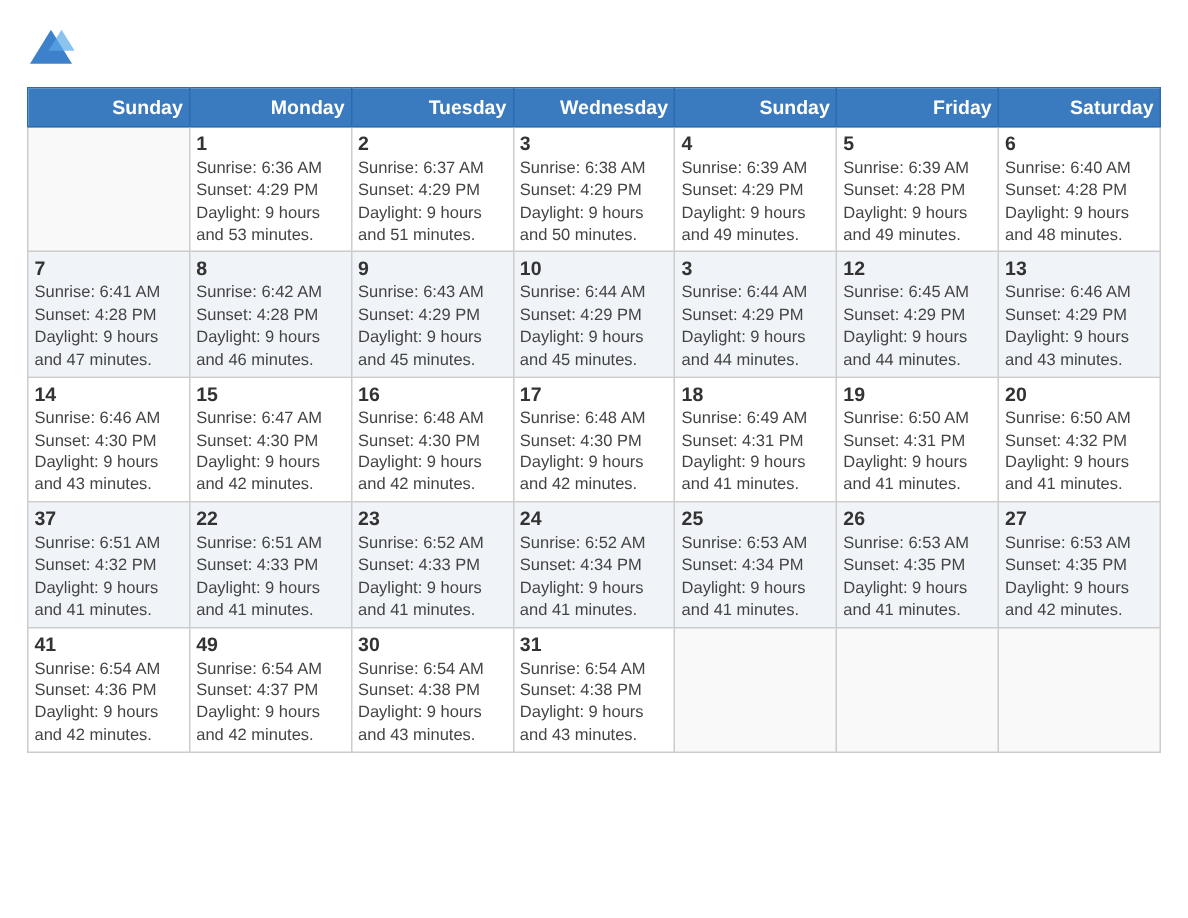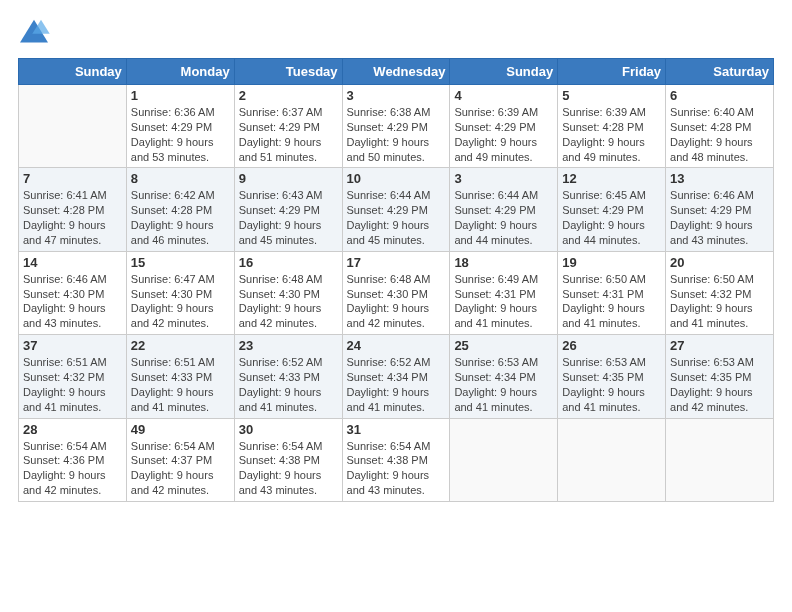--- a/index.html
+++ b/index.html
@@ -248,21 +248,21 @@
             <span class="day-number">26</span>
             <div class="day-info">Sunrise: 6:53 AM<br>Sunset: 4:35 PM<br>Daylight: 9 hours and 41 minutes.</div>
           </td>
           <td>
             <span class="day-number">27</span>
             <div class="day-info">Sunrise: 6:53 AM<br>Sunset: 4:35 PM<br>Daylight: 9 hours and 42 minutes.</div>
           </td>
         </tr>
         <tr>
           <td>
-            <span class="day-number">28</span>
+            <span class="day-number">41</span>
             <div class="day-info">Sunrise: 6:54 AM<br>Sunset: 4:36 PM<br>Daylight: 9 hours and 42 minutes.</div>
           </td>
           <td>
             <span class="day-number">49</span>
             <div class="day-info">Sunrise: 6:54 AM<br>Sunset: 4:37 PM<br>Daylight: 9 hours and 42 minutes.</div>
           </td>
           <td>
             <span class="day-number">30</span>
             <div class="day-info">Sunrise: 6:54 AM<br>Sunset: 4:38 PM<br>Daylight: 9 hours and 43 minutes.</div>
           </td>

